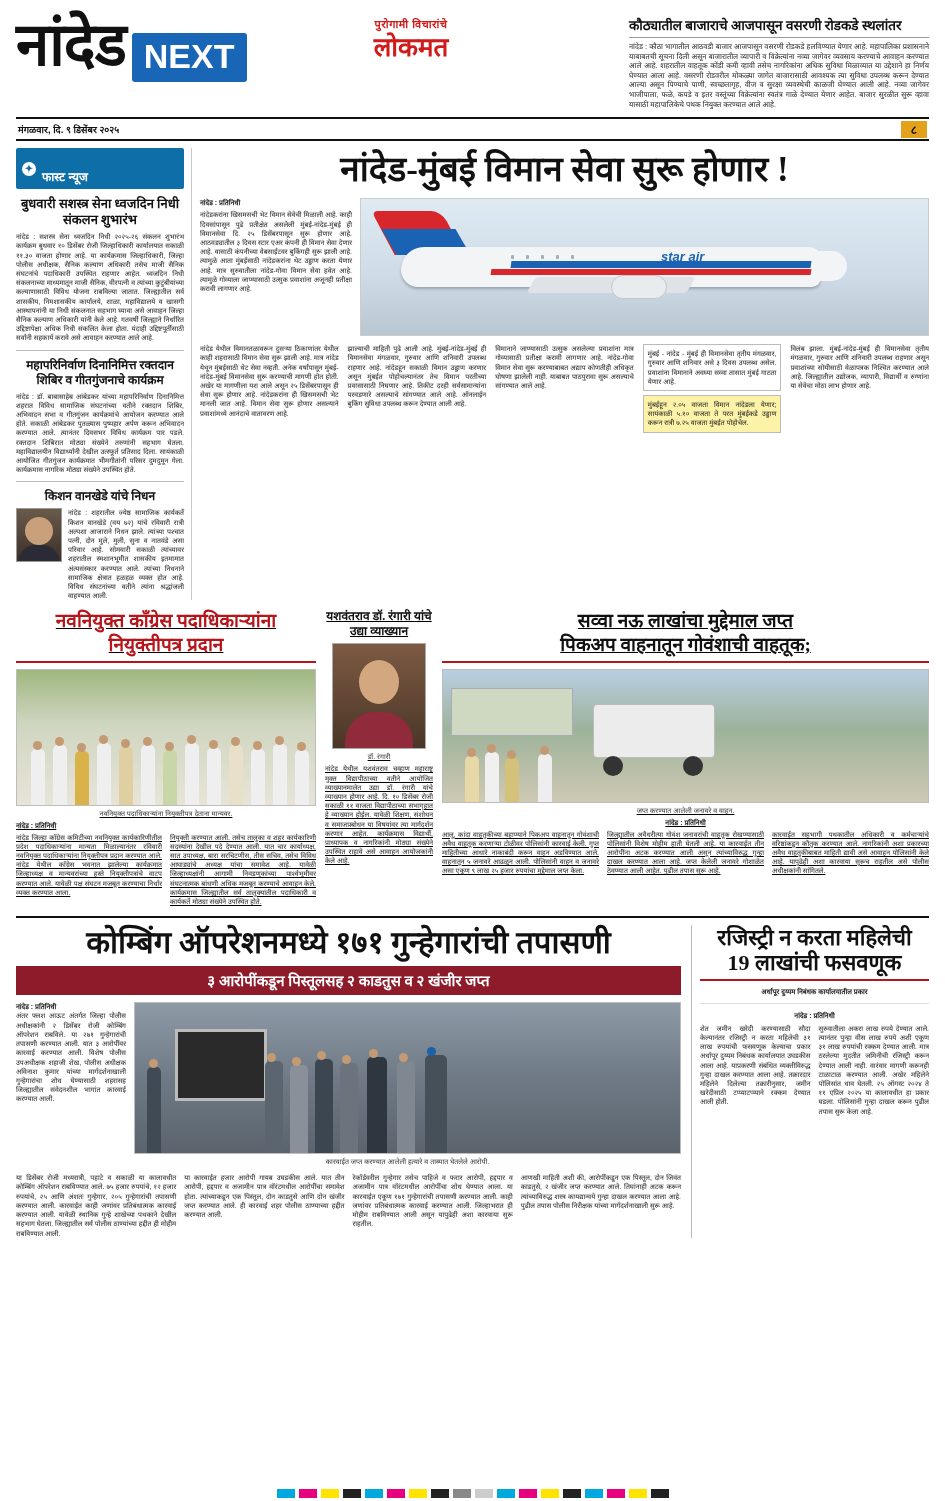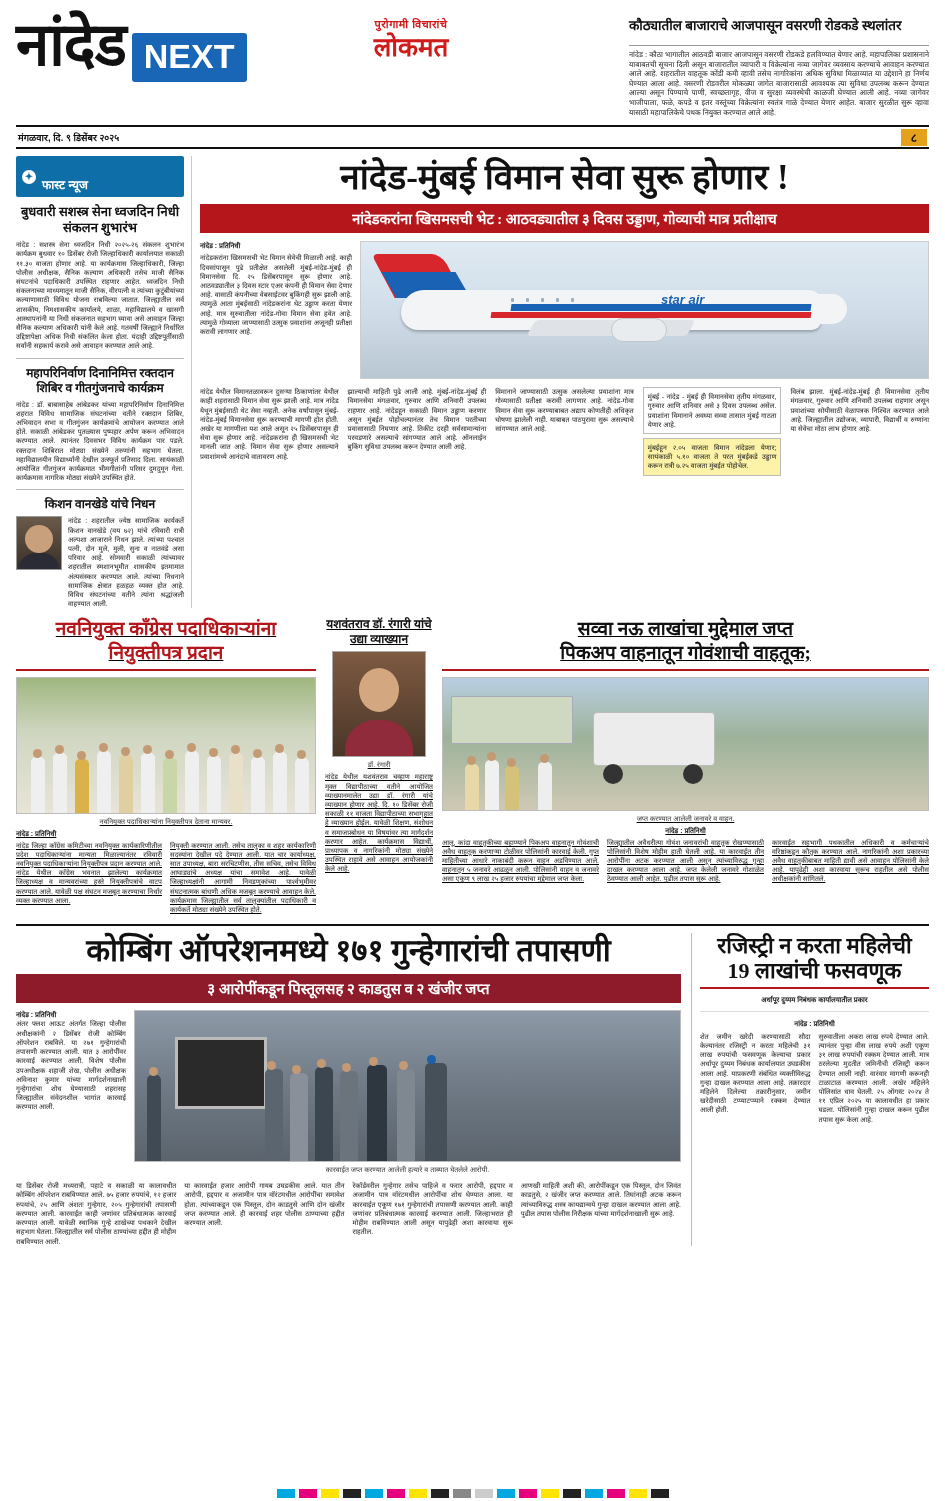--- a/index.html
+++ b/index.html
@@ -9,21 +9,21 @@
 
   
   .masthead{display:flex;align-items:flex-start;justify-content:space-between;}
   .mast-left{width:500px;position:relative;}
   .mast-title{font-family:"Liberation Serif",serif;font-weight:bold;font-size:60px;line-height:62px;letter-spacing:-1px;color:#111;display:inline-block;vertical-align:middle;}
   .mast-next{display:inline-block;vertical-align:middle;margin-left:6px;background:#1866b5;color:#fff;font-family:"Liberation Sans",sans-serif;font-weight:bold;font-size:34px;padding:4px 12px 6px 12px;border-radius:3px;position:relative;top:12px;}
   .mast-slogan{position:absolute;left:310px;top:2px;text-align:center;width:170px;}
   .mast-slogan .s1{font-size:11px;color:#d11a1a;font-weight:bold;letter-spacing:.5px;}
   .mast-slogan .s2{font-family:"Liberation Serif",serif;font-size:26px;font-weight:bold;color:#d11a1a;line-height:34px;}
   .mast-right{width:300px;padding-top:4px;}
-  .mr-head{font-family:"Liberation Serif",serif;font-weight:bold;font-size:13.5px;color:#111;border-bottom:1px solid #999;padding-bottom:11px;margin-bottom:4px;line-height:16px;}
+  .mr-head{font-family:"Liberation Serif",serif;font-weight:bold;font-size:13.5px;color:#111;border-bottom:1px solid #999;padding-bottom:3px;margin-bottom:4px;line-height:16px;}
   .mr-body{font-size:7.4px;line-height:9.6px;text-align:justify;color:#222;}
 
   .dateline{border-top:2px solid #111;border-bottom:2px solid #111;margin-top:8px;height:20px;display:flex;align-items:center;justify-content:space-between;padding:0 2px;}
   .dateline .d{font-size:9.5px;font-weight:bold;color:#111;}
   .dateline .p{font-size:12px;font-weight:bold;color:#111;background:#e4a11b;padding:0 10px;}
 
   
   .grid{display:flex;margin-top:7px;}
   .col-left{width:176px;flex:0 0 176px;border-right:1px solid #c9c9c9;padding-right:7px;box-sizing:border-box;}
   .col-main{flex:1;padding-left:8px;box-sizing:border-box;}
@@ -142,21 +142,20 @@
         <div class="lh small">किशन वानखेडे यांचे निधन</div>
         <div class="obit">
           <div class="obit-photo"></div>
           <div class="body-s" style="flex:1">नांदेड : शहरातील ज्येष्ठ सामाजिक कार्यकर्ते किशन वानखेडे (वय ७२) यांचे रविवारी रात्री अल्पशा आजाराने निधन झाले. त्यांच्या पश्चात पत्नी, दोन मुले, मुली, सुना व नातवंडे असा परिवार आहे. सोमवारी सकाळी त्यांच्यावर शहरातील स्मशानभूमीत शासकीय इतमामात अंत्यसंस्कार करण्यात आले. त्यांच्या निधनाने सामाजिक क्षेत्रात हळहळ व्यक्त होत आहे. विविध संघटनांच्या वतीने त्यांना श्रद्धांजली वाहण्यात आली.</div>
         </div>
       </div>
 
       <div class="col-main">
 
         <div class="lead-title">नांदेड-मुंबई विमान सेवा सुरू होणार !</div>
-        <div class="lead-sub">नांदेडकरांना खिसमसची भेट : आठवड्यातील ३ दिवस उड्डाण, गोव्याची मात्र प्रतीक्षाच</div>
 
         <div class="lead-wrap">
           <div class="lead-text">
             <div class="body-s" style="font-weight:bold;margin-bottom:3px">नांदेड : प्रतिनिधी</div>
             <div class="body-s">नांदेडकरांना खिसमसची भेट विमान सेवेची मिळाली आहे. काही दिवसांपासून पुढे प्रतीक्षेत असलेली मुंबई-नांदेड-मुंबई ही विमानसेवा दि. २५ डिसेंबरपासून सुरू होणार आहे. आठवड्यातील ३ दिवस स्टार एअर कंपनी ही विमान सेवा देणार आहे. वासाठी कंपनीच्या वेबसाईटवर बुकिंगही सुरू झाली आहे. त्यामुळे आता मुंबईसाठी नांदेडकरांना थेट उड्डाण करता येणार आहे. मात्र सुरुवातीला नांदेड-गोवा विमान सेवा हवेत आहे. त्यामुळे गोव्याला जाण्यासाठी उत्सुक प्रवाशांना अजूनही प्रतीक्षा करावी लागणार आहे.</div>
           </div>
           <div class="lead-photo">
             <div class="sky"></div>
             <div class="plane-tail"></div>
             <div class="plane-tail2"></div>

